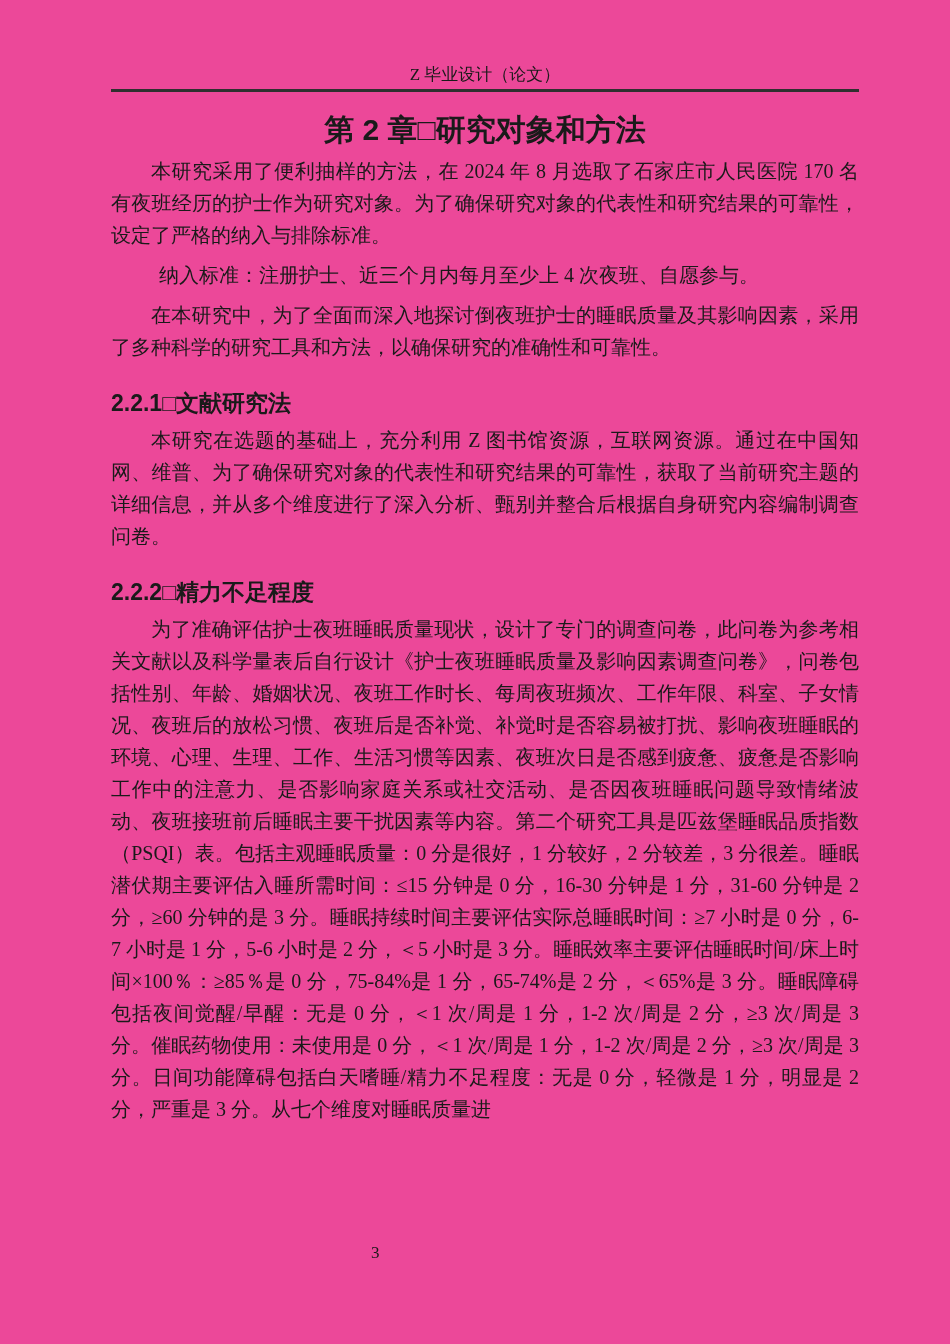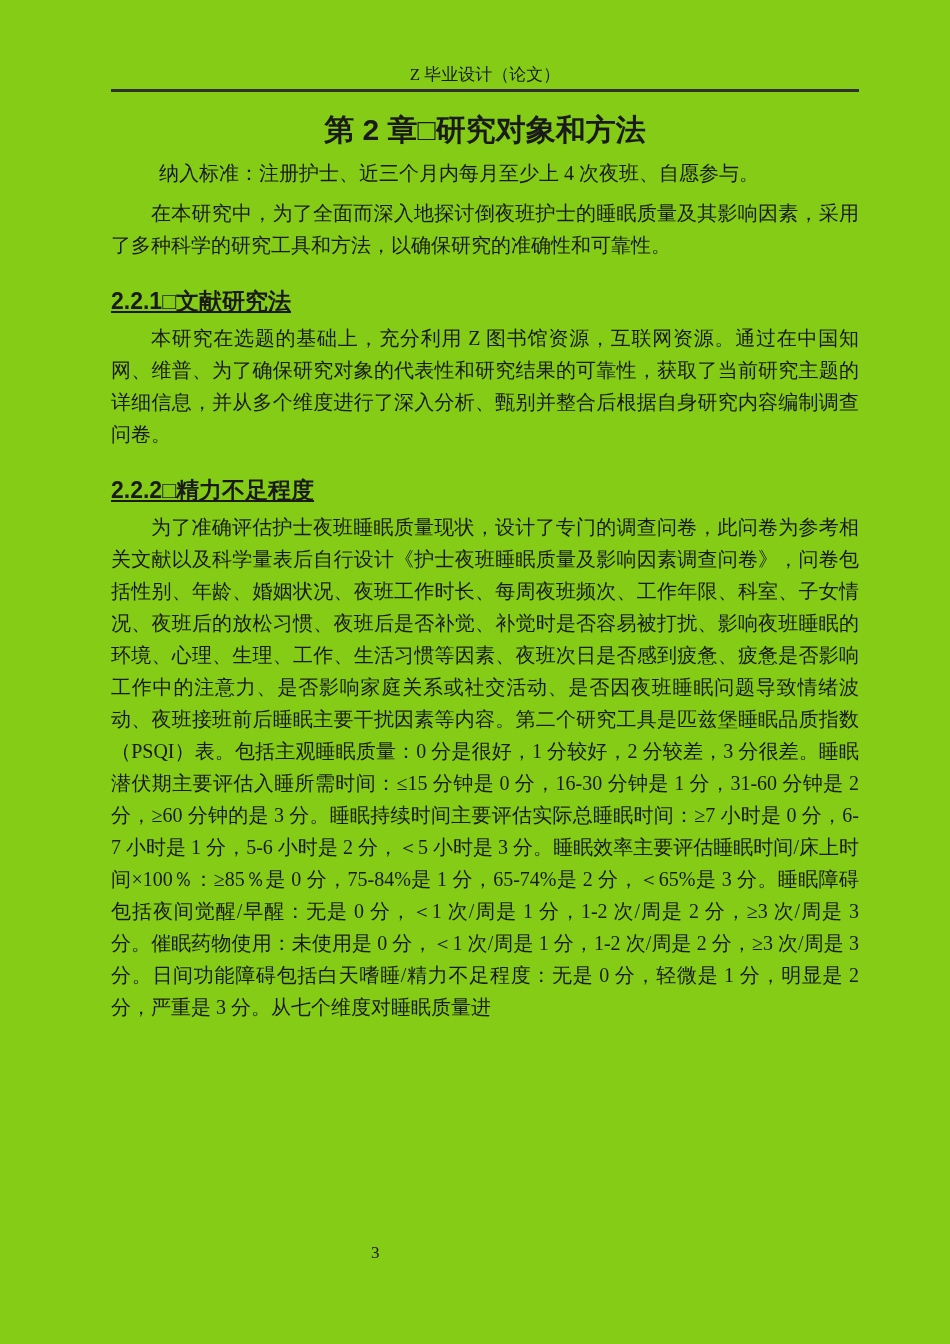--- a/index.html
+++ b/index.html
@@ -5,21 +5,21 @@
   html, body {
     margin: 0;
     padding: 0;
     background: #e8e8e8;
   }
   .page {
     position: relative;
     width: 950px;
     height: 1344px;
     margin: 0 auto;
-    background: #84cc16;
+    background: #ec4899;
     color: #1a1a1a;
     font-family: "Liberation Serif", "DejaVu Serif", serif;
     overflow: hidden;
   }
   .content {
     position: absolute;
     left: 111px;
     top: 0;
     width: 748px;
   }
@@ -49,21 +49,20 @@
     font-weight: bold;
     font-size: 26px;
     line-height: 34px;
   }
   .h3 {
     margin: 25px 0 0 0;
     font-family: "Liberation Sans", "DejaVu Sans", sans-serif;
     font-weight: bold;
     font-size: 23px;
     line-height: 30px;
-    text-decoration: underline;
   }
   .body-text {
     margin: 6px 0 0 0;
     font-size: 20px;
     line-height: 32px;
     text-align: justify;
     text-justify: inter-ideograph;
     text-indent: 2em;
   }
   .body-text.tight {
@@ -81,20 +80,21 @@
 <body>
 
 <div class="page">
   <div class="content">
 
     <div class="running-head">Z 毕业设计（论文）</div>
     <hr class="header-rule">
 
     <h1 class="chapter-title">第 2 章□研究对象和方法</h1>
 
+    <p class="body-text">本研究采用了便利抽样的方法，在 2024 年 8 月选取了石家庄市人民医院 170 名有夜班经历的护士作为研究对象。为了确保研究对象的代表性和研究结果的可靠性，设定了严格的纳入与排除标准。</p>
     <p class="body-text tight">纳入标准：注册护士、近三个月内每月至少上 4 次夜班、自愿参与。</p>
 
     <p class="body-text">在本研究中，为了全面而深入地探讨倒夜班护士的睡眠质量及其影响因素，采用了多种科学的研究工具和方法，以确保研究的准确性和可靠性。</p>
 
     <h3 class="h3">2.2.1□文献研究法</h3>
     <p class="body-text">本研究在选题的基础上，充分利用 Z 图书馆资源，互联网资源。通过在中国知网、维普、为了确保研究对象的代表性和研究结果的可靠性，获取了当前研究主题的详细信息，并从多个维度进行了深入分析、甄别并整合后根据自身研究内容编制调查问卷。</p>
 
     <h3 class="h3">2.2.2□精力不足程度</h3>
     <p class="body-text">为了准确评估护士夜班睡眠质量现状，设计了专门的调查问卷，此问卷为参考相关文献以及科学量表后自行设计《护士夜班睡眠质量及影响因素调查问卷》，问卷包括性别、年龄、婚姻状况、夜班工作时长、每周夜班频次、工作年限、科室、子女情况、夜班后的放松习惯、夜班后是否补觉、补觉时是否容易被打扰、影响夜班睡眠的环境、心理、生理、工作、生活习惯等因素、夜班次日是否感到疲惫、疲惫是否影响工作中的注意力、是否影响家庭关系或社交活动、是否因夜班睡眠问题导致情绪波动、夜班接班前后睡眠主要干扰因素等内容。第二个研究工具是匹兹堡睡眠品质指数（PSQI）表。包括主观睡眠质量：0 分是很好，1 分较好，2 分较差，3 分很差。睡眠潜伏期主要评估入睡所需时间：≤15 分钟是 0 分，16-30 分钟是 1 分，31-60 分钟是 2 分，≥60 分钟的是 3 分。睡眠持续时间主要评估实际总睡眠时间：≥7 小时是 0 分，6-7 小时是 1 分，5-6 小时是 2 分，＜5 小时是 3 分。睡眠效率主要评估睡眠时间/床上时间×100％：≥85％是 0 分，75-84%是 1 分，65-74%是 2 分，＜65%是 3 分。睡眠障碍包括夜间觉醒/早醒：无是 0 分，＜1 次/周是 1 分，1-2 次/周是 2 分，≥3 次/周是 3 分。催眠药物使用：未使用是 0 分，＜1 次/周是 1 分，1-2 次/周是 2 分，≥3 次/周是 3 分。日间功能障碍包括白天嗜睡/精力不足程度：无是 0 分，轻微是 1 分，明显是 2 分，严重是 3 分。从七个维度对睡眠质量进</p>
 

